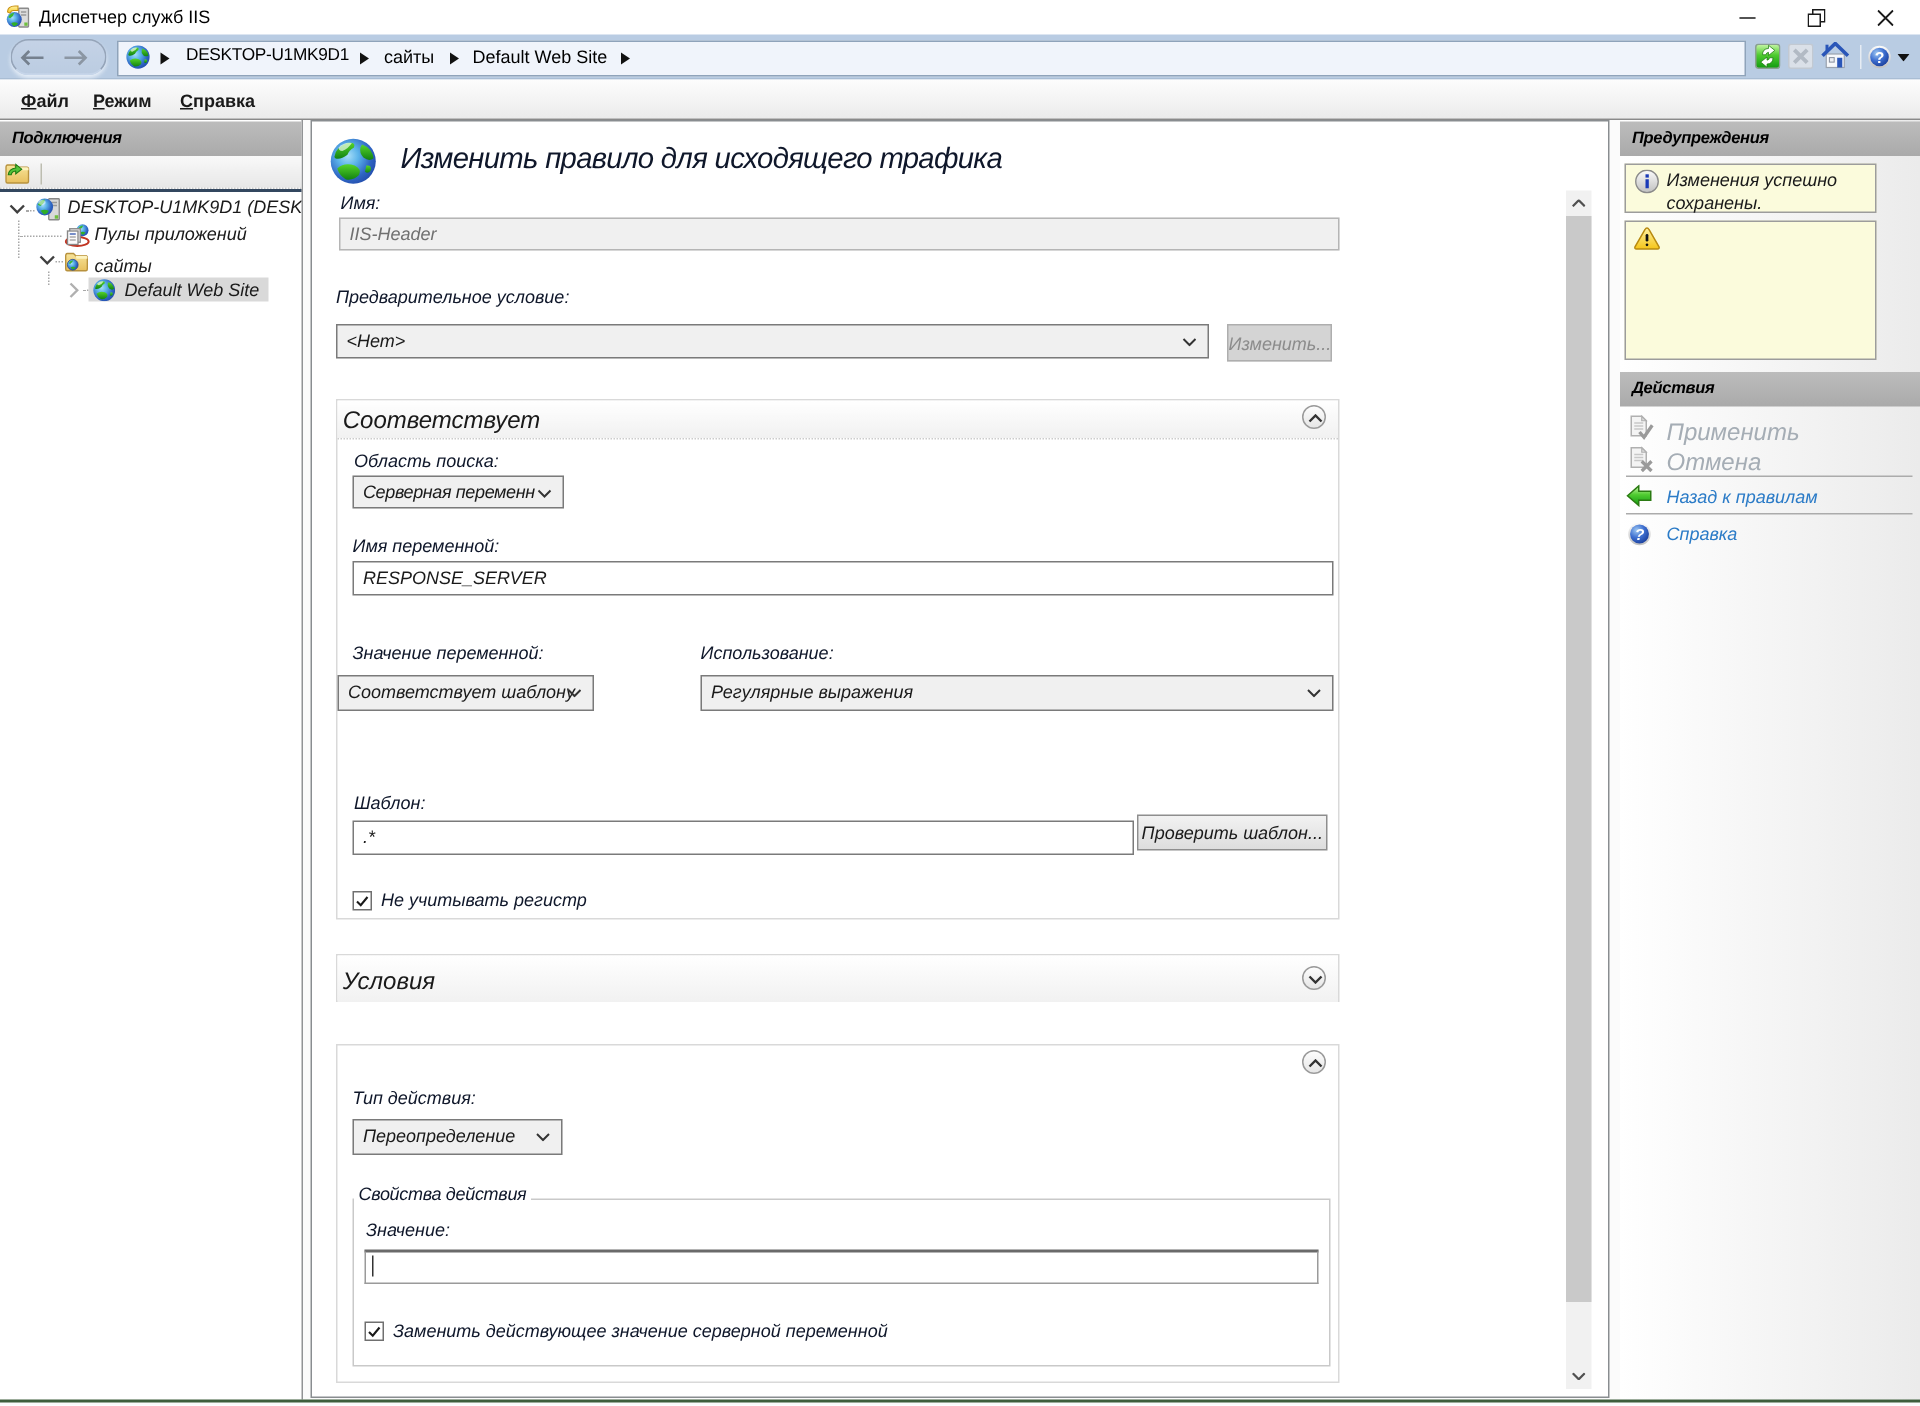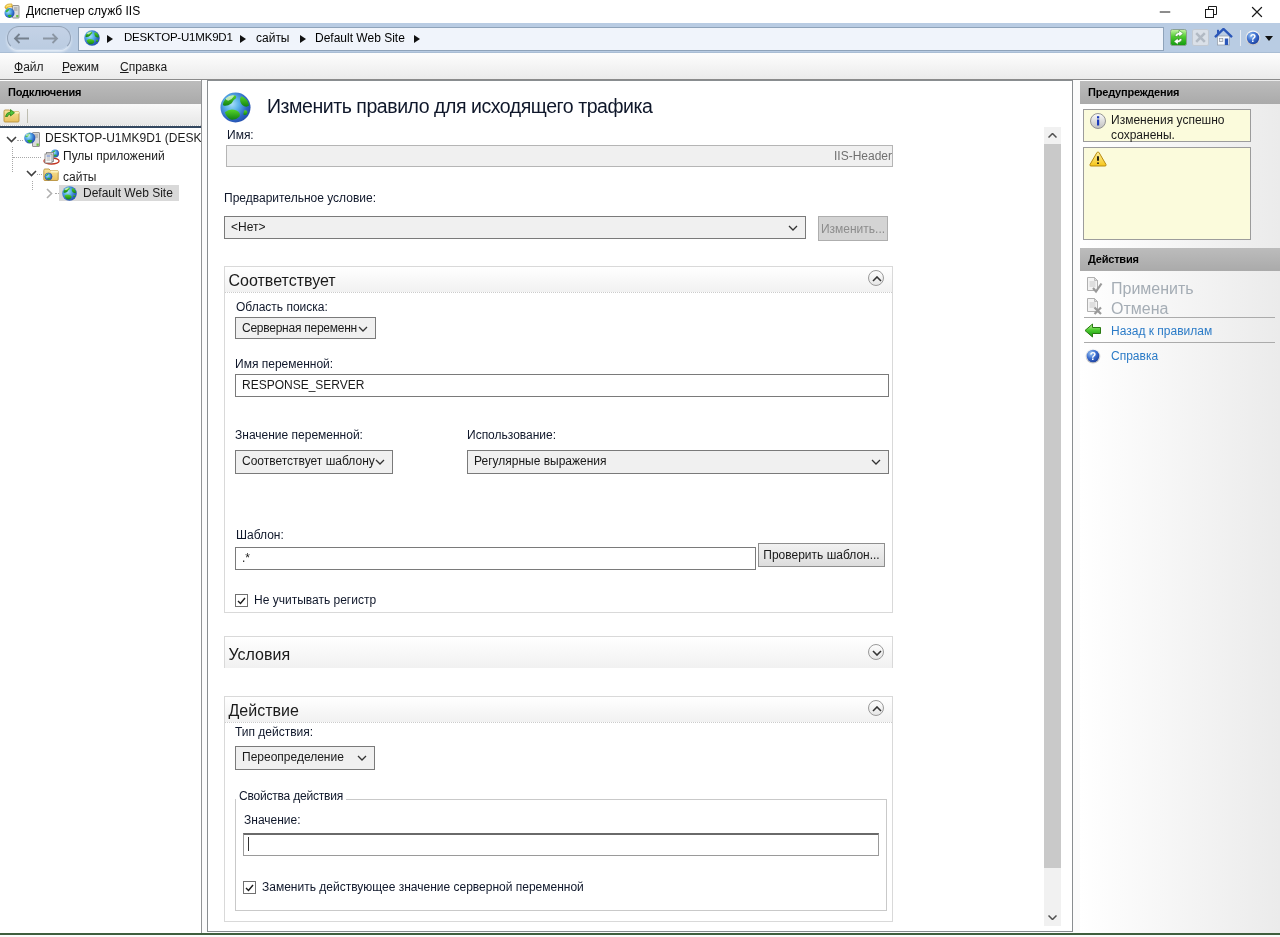--- a/index.html
+++ b/index.html
@@ -17,42 +17,42 @@
   #toolbar { position:absolute; left:0; top:23px; width:1280px; height:30px; background:#b9cce3; border-bottom:1px solid #a9bdd4; }
   #peanut { position:absolute; left:7px; top:3px; width:64px; height:24px; border-radius:12px;
             background:linear-gradient(#c4d2e6,#bbcce1); border:1px solid rgba(115,130,150,0.55); border-bottom-color:rgba(200,215,235,0.8);
             box-shadow:0 2px 3px rgba(235,242,250,0.9); }
   #addrbar { position:absolute; left:78px; top:4px; width:1086px; height:24px; background:#f0f4fb; border:1px solid #8fa3ba; }
   .crumb { position:absolute; top:8px; font-size:12px; color:#000; white-space:nowrap; }
   .carr  { position:absolute; top:12px; width:0; height:0; border-left:6px solid #111; border-top:4px solid transparent; border-bottom:4px solid transparent; }
 
   
   #menubar { position:absolute; left:0; top:53px; width:1280px; height:27px;
-             background:linear-gradient(#fdfdfd,#ebebeb); border-bottom:1px solid #8a8a8a; }
+             background:linear-gradient(#fdfdfd,#ebebeb); border-bottom:1px solid #8a8a8a;font-weight:bold; }
   .menuitem { position:absolute; top:7px; font-size:12px; color:#1a1a1a; }
   .menuitem u { text-decoration:underline; }
 
   
-  #main { position:absolute; left:0; top:80px; width:1280px; height:857px; background:#fbfbfb; }
+  #main { position:absolute; left:0; top:80px; width:1280px; height:857px; background:#fbfbfb;font-style:italic; }
 
   
   #left { position:absolute; left:0; top:0; width:202px; height:853px; background:#fff; border-right:1px solid #919395; }
   .panelhdr { background:linear-gradient(#bcbcbc,#aaaaaa); font-weight:bold; font-size:11px; letter-spacing:-0.2px; color:#000; }
   #left .panelhdr { position:absolute; left:0; top:1px; width:201px; height:23px; line-height:23px; padding-left:8px; }
   #lminitb { position:absolute; left:0; top:24px; width:201px; height:22px; background:linear-gradient(#f9f9f9,#e7e7e7); border-bottom:1px dotted #c8c8c8; }
   #navline { position:absolute; left:0; top:46px; width:201px; height:2px; background:#33475f; }
   .trow { position:absolute; font-size:12px; white-space:nowrap; }
   .dotv { position:absolute; width:1px; border-left:1px dotted #a8a8a8; }
   .doth { position:absolute; height:1px; border-top:1px dotted #a8a8a8; }
 
   
   #center { position:absolute; left:207px; top:0; width:866px; height:852px; background:#fff; border:1px solid #898d90; }
   .lbl { position:absolute; font-size:12px; color:#0f172a; white-space:nowrap; }
   .inp { position:absolute; background:#fff; border:1px solid #7a7a7a; font-size:12px; padding:3px 0 0 6px; white-space:nowrap; }
-  .inp.dis { background:#f0f0f0; border-color:#b5b5b5; color:#707070;text-align:right; }
+  .inp.dis { background:#f0f0f0; border-color:#b5b5b5; color:#707070; }
   .sel { position:absolute; background:#f0f0f0; border:1px solid #7a7a7a; font-size:12px; padding:3px 0 0 6px; white-space:nowrap; }
   .sel .chev { position:absolute; right:7px; top:8px; }
   .btn { position:absolute; background:linear-gradient(#f2f2f2,#dddddd); border:1px solid #8e8e8e; font-size:12px; text-align:center; color:#1a1a1a; }
   .btn.dis { background:#d4d4d4; border-color:#aeaeae; color:#8c8c8c; }
   .secbox { position:absolute; left:16px; width:669px; border:1px solid #d9d9d9; }
   .sechdr { position:absolute; left:0; top:0; right:0; height:26px; background:linear-gradient(#ffffff,#f1f1f1); border-bottom:1px dotted #cccccc; }
   .sechdr .t { position:absolute; left:3.5px; top:4.5px; font-size:16px; }
   .circbtn { position:absolute; width:16px; height:16px; border-radius:50%; border:1px solid #9a9a9a; background:linear-gradient(#fdfdfd,#e6e6e6); }
   .cb { position:absolute; width:13px; height:13px; background:#fff; border:1px solid #707070; }
 
@@ -299,21 +299,21 @@
       <div class="sel" style="left:10px;top:50px;width:141px;height:22px;letter-spacing:-0.25px">Серверная переменн
         <svg class="chev" width="10" height="6">
             <path d="M1 1 L5 5 L9 1" stroke="#333" stroke-width="1.3" fill="none"></path>
           </svg>
       </div>
 
       <span class="lbl" style="left:10px;top:90px">Имя переменной:</span>
       <div class="inp" style="left:10px;top:107px;width:654px;height:23px">RESPONSE_SERVER</div>
 
       <span class="lbl" style="left:10px;top:161px">Значение переменной:</span>
-      <div class="sel" style="left:10px;top:183px;width:158px;height:24px">Соответствует шаблону
+      <div class="sel" style="left:0;top:183px;width:171px;height:24px">Соответствует шаблону
         <svg class="chev" width="10" height="6">
             <path d="M1 1 L5 5 L9 1" stroke="#333" stroke-width="1.3" fill="none"></path>
           </svg>
       </div>
       <span class="lbl" style="left:242px;top:161px">Использование:</span>
       <div class="sel" style="left:242px;top:183px;width:422px;height:24px">Регулярные выражения
         <svg class="chev" width="10" height="6">
             <path d="M1 1 L5 5 L9 1" stroke="#333" stroke-width="1.3" fill="none"></path>
           </svg>
       </div>
@@ -335,23 +335,20 @@
           <span class="t" style="top:9px">Условия</span>
         </div>
       <div class="circbtn" style="right:8px;top:7px">
           <svg style="position:absolute;left:3px;top:5px" width="10" height="6">
             <path d="M1 1 L5 5 L9 1" stroke="#333" stroke-width="1.6" fill="none"></path>
           </svg>
         </div>
     </div>
 
     <div class="secbox" style="top:615px;height:226px">
-      <div class="sechdr">
-          <span class="t">Действие</span>
-        </div>
       <div class="circbtn" style="right:8px;top:3px">
           <svg style="position:absolute;left:3px;top:5px" width="10" height="6">
             <path d="M1 5 L5 1 L9 5" stroke="#333" stroke-width="1.6" fill="none"></path>
           </svg>
         </div>
 
       <span class="lbl" style="left:10px;top:28px">Тип действия:</span>
       <div class="sel" style="left:10px;top:49px;width:140px;height:24px">Переопределение
         <svg class="chev" width="10" height="6">
             <path d="M1 1 L5 5 L9 1" stroke="#333" stroke-width="1.3" fill="none"></path>

